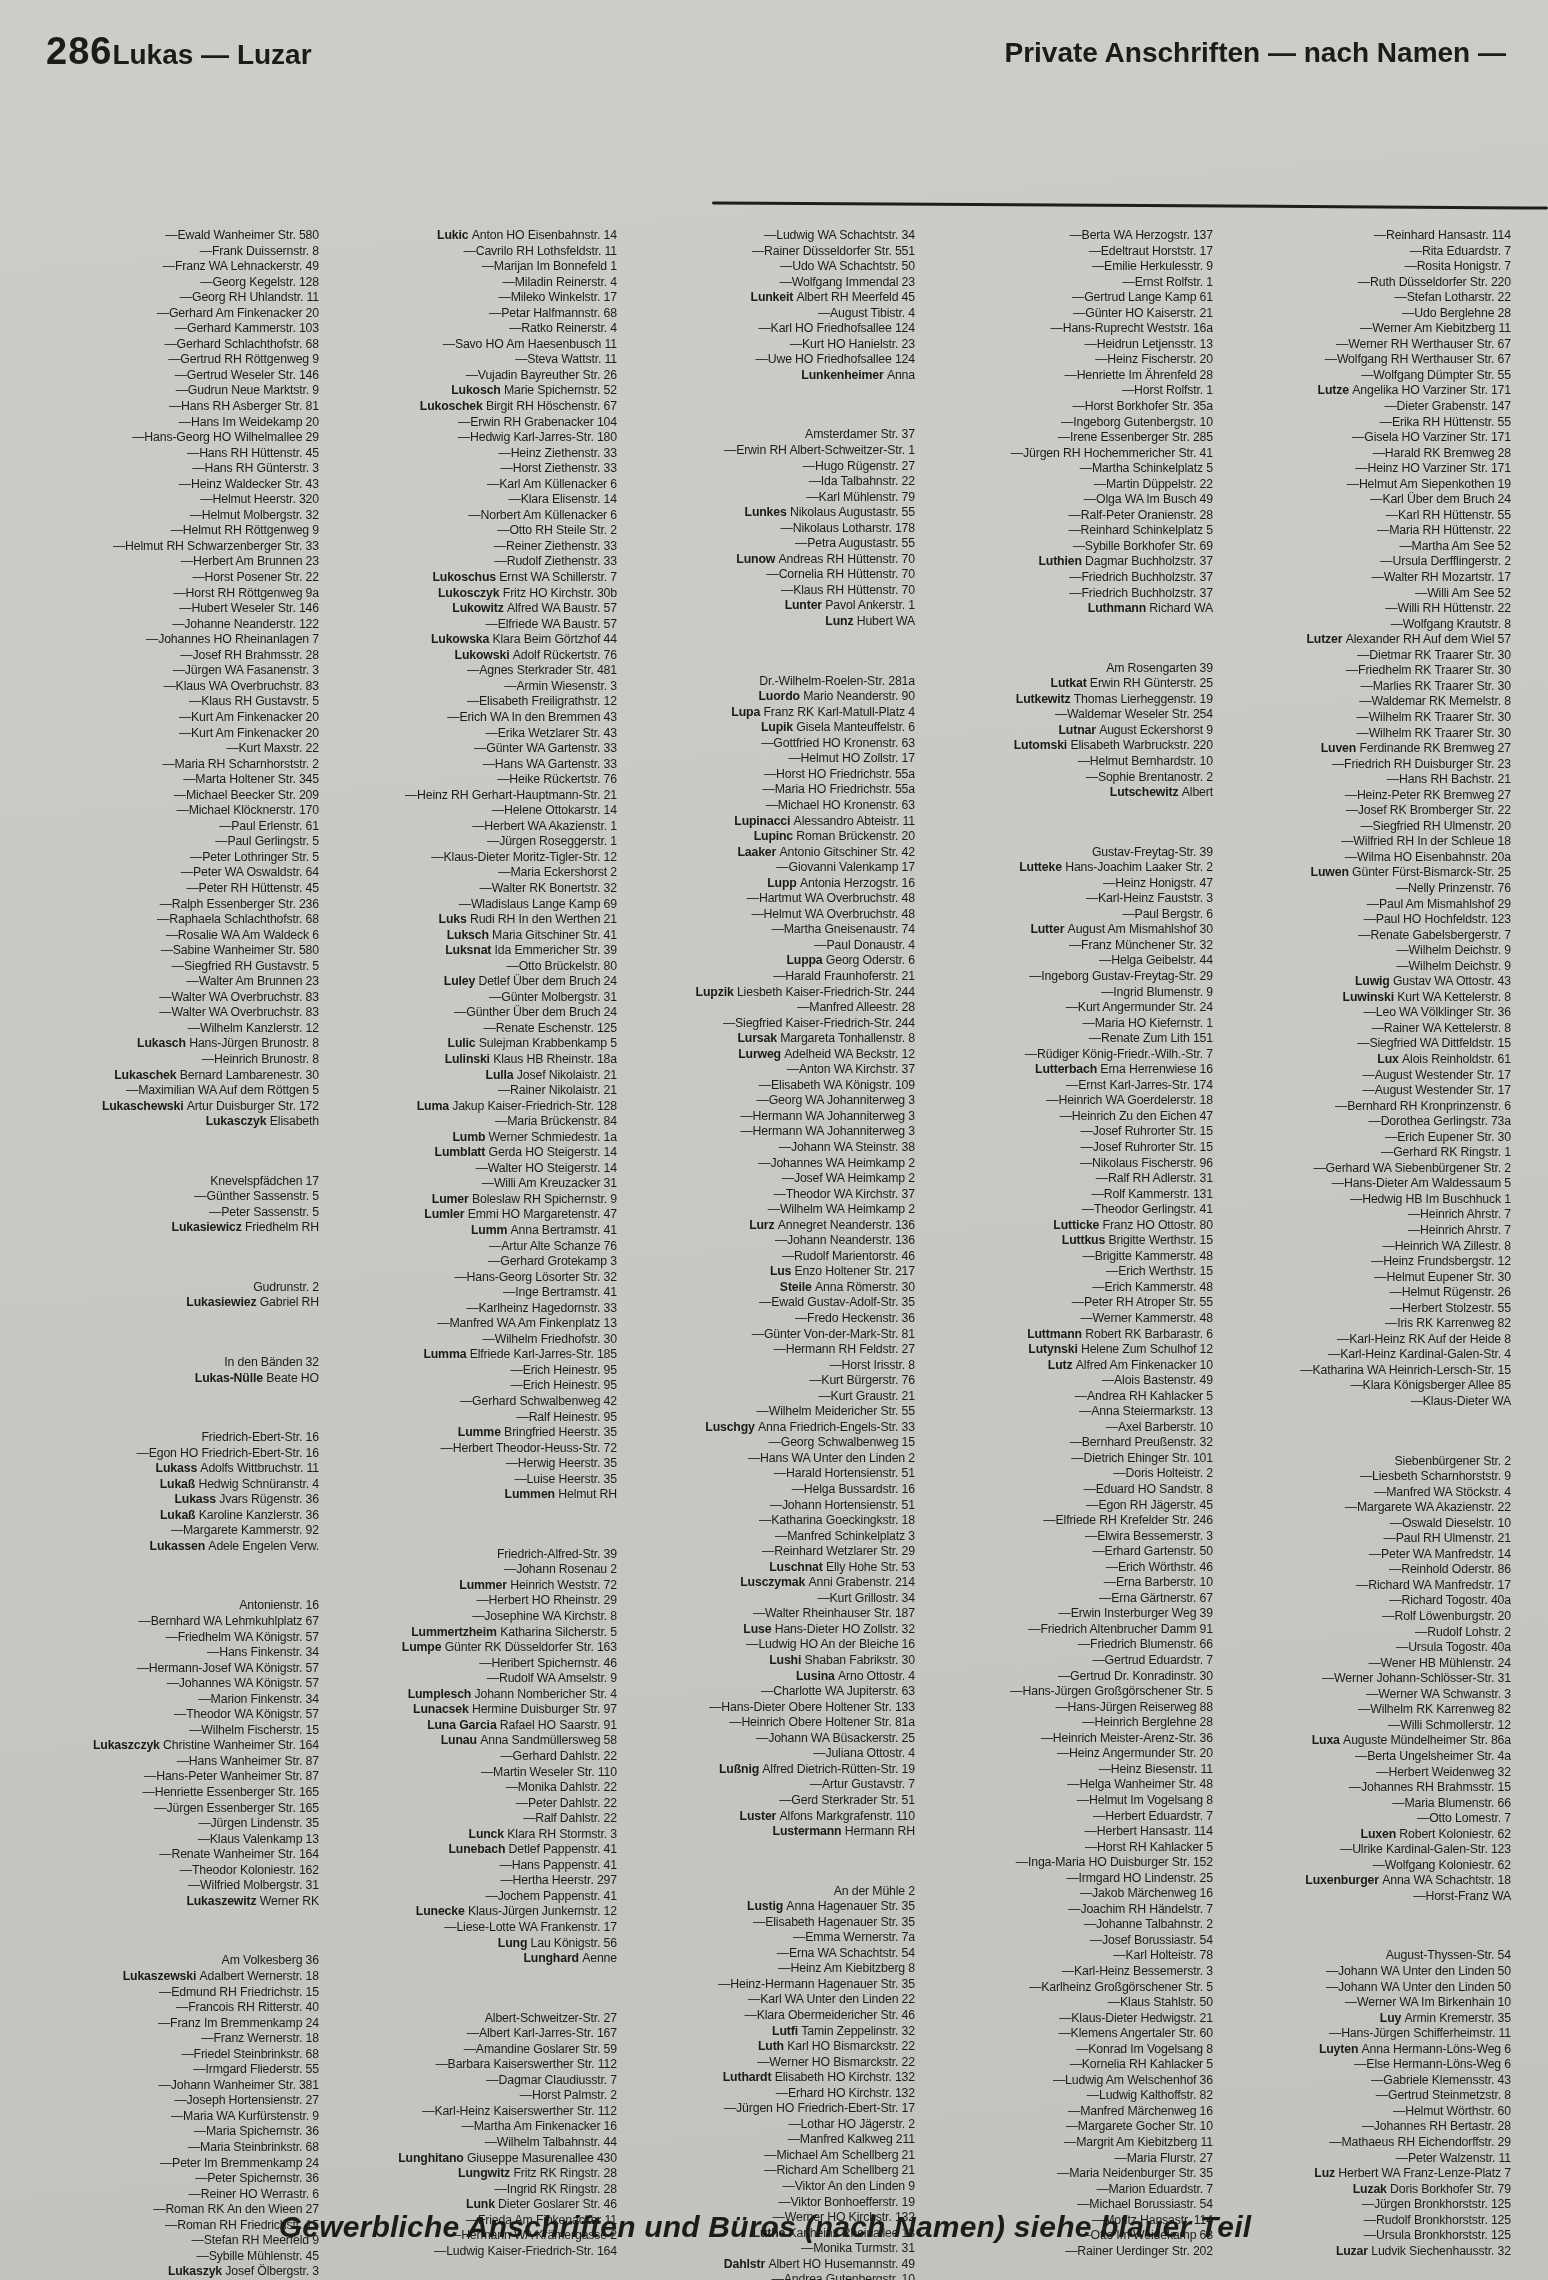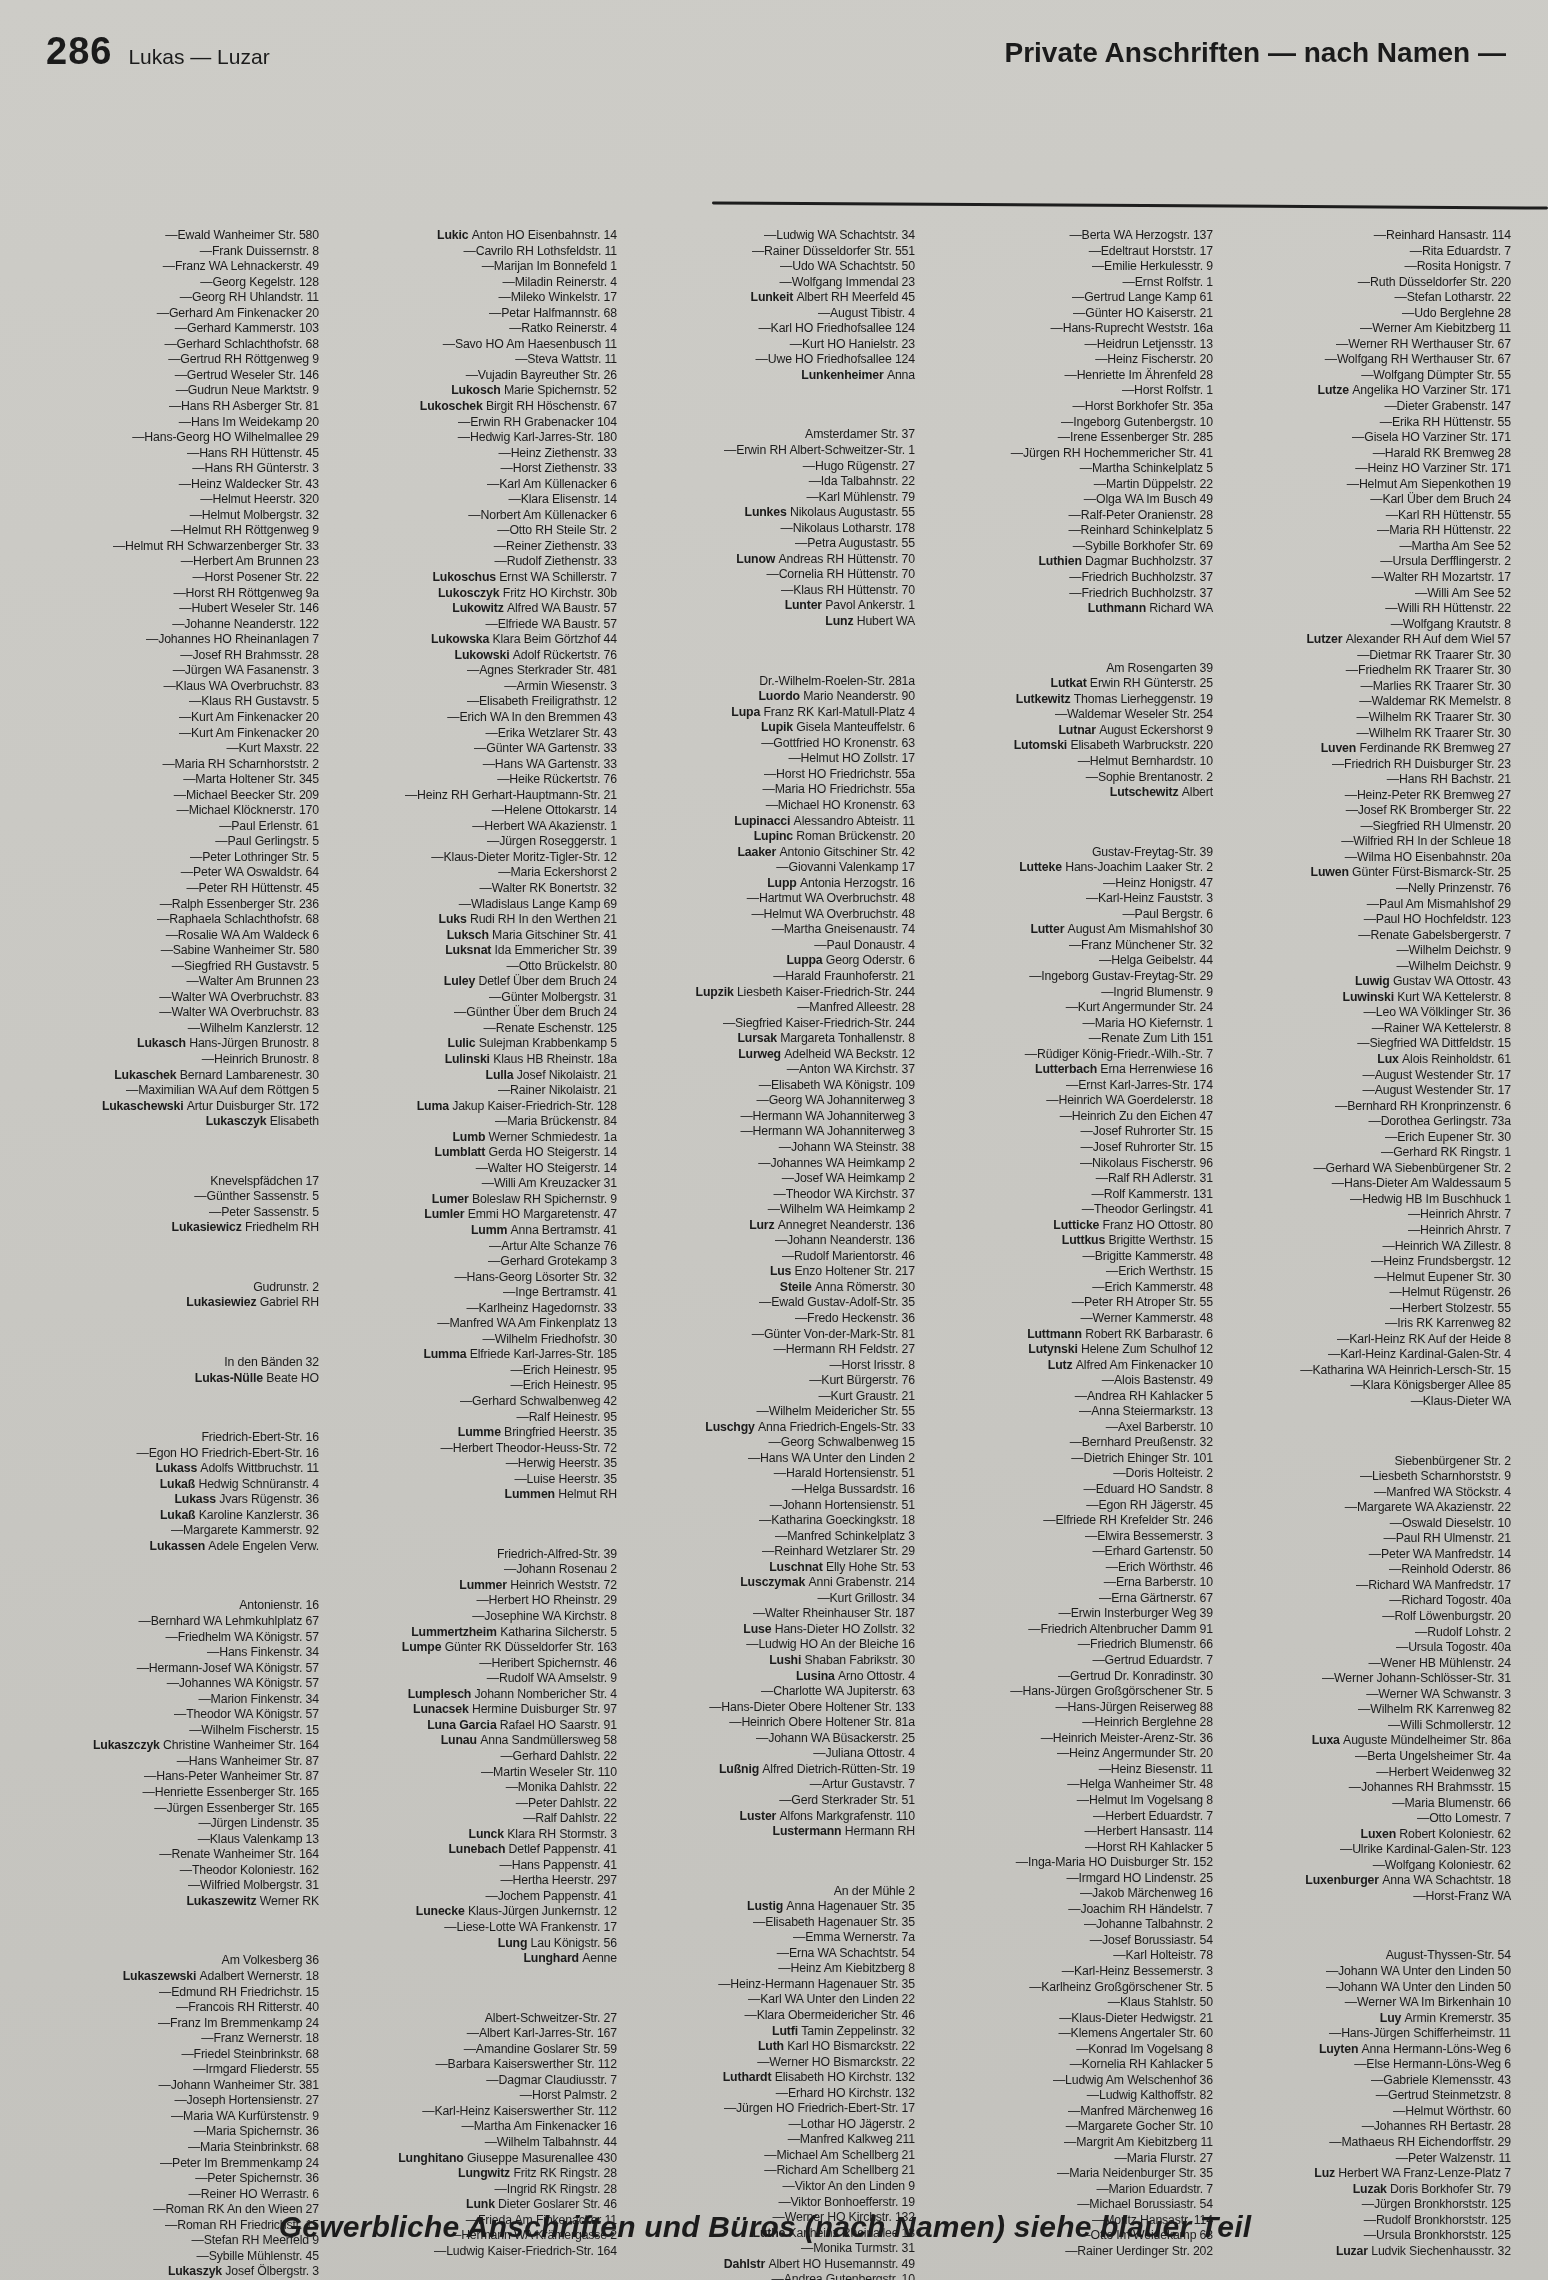--- a/index.html
+++ b/index.html
@@ -1,21 +1,21 @@
 <!DOCTYPE html>
 <html><head>
 <meta charset="utf-8">
 <style>
   html,body{margin:0;padding:0;}
   body{width:1548px;height:2280px;background:#b5b4af;font-family:"Liberation Sans",sans-serif;color:#1b1b1b;overflow:hidden;}
   .page{position:relative;width:1548px;height:2280px;background:linear-gradient(175deg,#cdccc7 0%,#c9c8c3 45%,#c3c2bd 100%);}
   .hdr{position:absolute;top:30px;left:46px;right:42px;display:flex;justify-content:space-between;align-items:flex-end;gap:19px;}
   .hdr-left{display:flex;align-items:baseline;}
   .page-num{font-size:38px;font-weight:bold;letter-spacing:1px;}
-  .page-range{font-size:21px;font-weight:normal;margin-left:16px;}
+  .page-range{font-size:28px;font-weight:bold;margin-left:0;}
   .hdr-right{font-size:28px;font-weight:bold;padding-bottom:4px;}
   .hdr-rule{position:absolute;top:204px;left:46%;right:0;height:3px;background:#1e1e1e;transform:rotate(.35deg);border-radius:2px;}
   .columns{position:absolute;top:228px;left:31px;display:flex;gap:10px;text-align:right;}
   .col{width:288px;flex:0 0 auto;overflow:visible;}
   .line{font-size:12.3px;line-height:15.55px;white-space:nowrap;letter-spacing:-.15px;}
   .line .dash{display:inline-block;width:37px;padding-left:5px;box-sizing:border-box;}
   .line.c{padding-left:42px;margin-top:44px;}
   .line.h .surname{font-weight:bold;}
   .ftr{position:absolute;left:0;right:18px;bottom:36px;text-align:center;font-weight:bold;font-style:italic;font-size:30px;letter-spacing:.2px;}
 </style>

